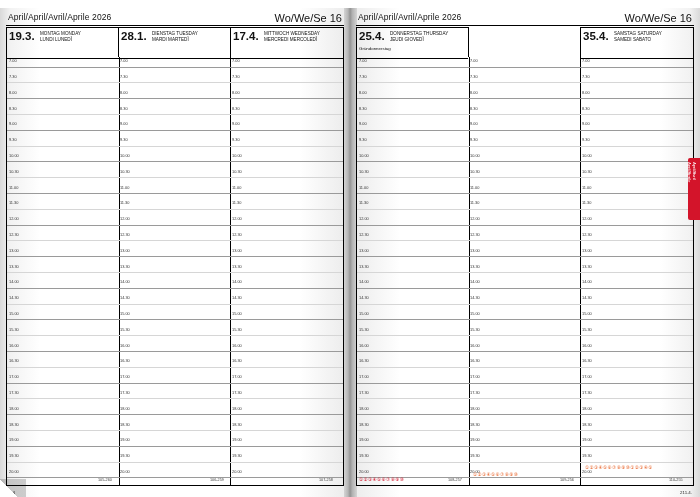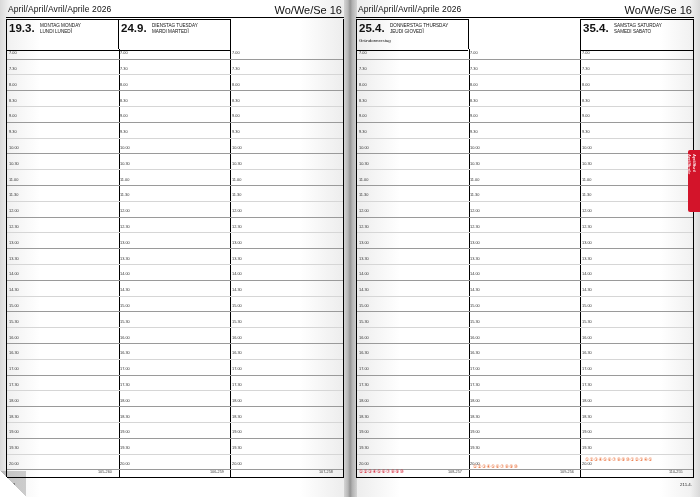--- a/index.html
+++ b/index.html
@@ -1,17 +1,17 @@
 <!DOCTYPE html>
 <html><head>
 <meta charset="utf-8">
 <style>
   html,body{margin:0;padding:0;background:#ffffff;}
   body{width:700px;height:497px;font-family:"Liberation Sans",sans-serif;overflow:hidden;}
-  #page{position:relative;width:700px;height:453px;background:#ffffff;}
+  #page{position:relative;width:700px;height:453px;background:#ffffff;margin-top:8px;}
 
   
   .book{position:absolute;left:0;top:0;width:700px;height:497px;background:#c9c9c9;}
   .shadow-l{position:absolute;left:0;top:0;width:350px;height:497px;
      background:linear-gradient(to right,#d9d9d9 0px,#f2f2f2 10px,#ffffff 40px,#ffffff 300px,#ebebeb 348px,#d0d0d0 350px);}
   .shadow-r{position:absolute;left:350px;top:0;width:350px;height:497px;
      background:linear-gradient(to left,#d9d9d9 0px,#f2f2f2 10px,#ffffff 40px,#ffffff 300px,#ebebeb 348px,#cccccc 350px);}
   .gutter{position:absolute;left:344px;top:0;width:13px;height:497px;
      background:linear-gradient(to right,rgba(0,0,0,0.10),rgba(0,0,0,0.28) 45%,rgba(0,0,0,0.28) 55%,rgba(0,0,0,0.10));}
 
@@ -82,23 +82,28 @@
       <div class="rule"></div>
     </div>
 
     <div class="dayband">
       <div class="daycell" style="left:0;width:112px;">
         <div class="dnum">19.3.</div>
         <div class="dnames" style="left:34px;white-space:pre;">MONTAG MONDAY
 LUNDI LUNEDÌ</div>
       </div>
       <div class="daycell" style="left:112px;width:112px;">
-        <div class="dnum">24.9.</div>
+        <div class="dnum">28.1.</div>
         <div class="dnames" style="left:34px;white-space:pre;">DIENSTAG TUESDAY
 MARDI MARTEDÌ</div>
+      </div>
+      <div class="daycell" style="left:224px;width:114px;">
+        <div class="dnum">17.4.</div>
+        <div class="dnames" style="left:34px;white-space:pre;">MITTWOCH WEDNESDAY
+MERCREDI MERCOLEDÌ</div>
       </div>
       <div class="vline" style="left:0;height:30px;"></div>
       <div class="vline" style="left:112px;height:30px;"></div>
       <div class="vline" style="left:224px;height:30px;"></div>
       <div class="vline" style="left:337px;height:30px;"></div>
     </div>
 
     <div class="grid" id="grid-left">
         <div class="col first" style="left: 0px; width: 112px;">
           <div class="row hh" style="top: 0px;">

